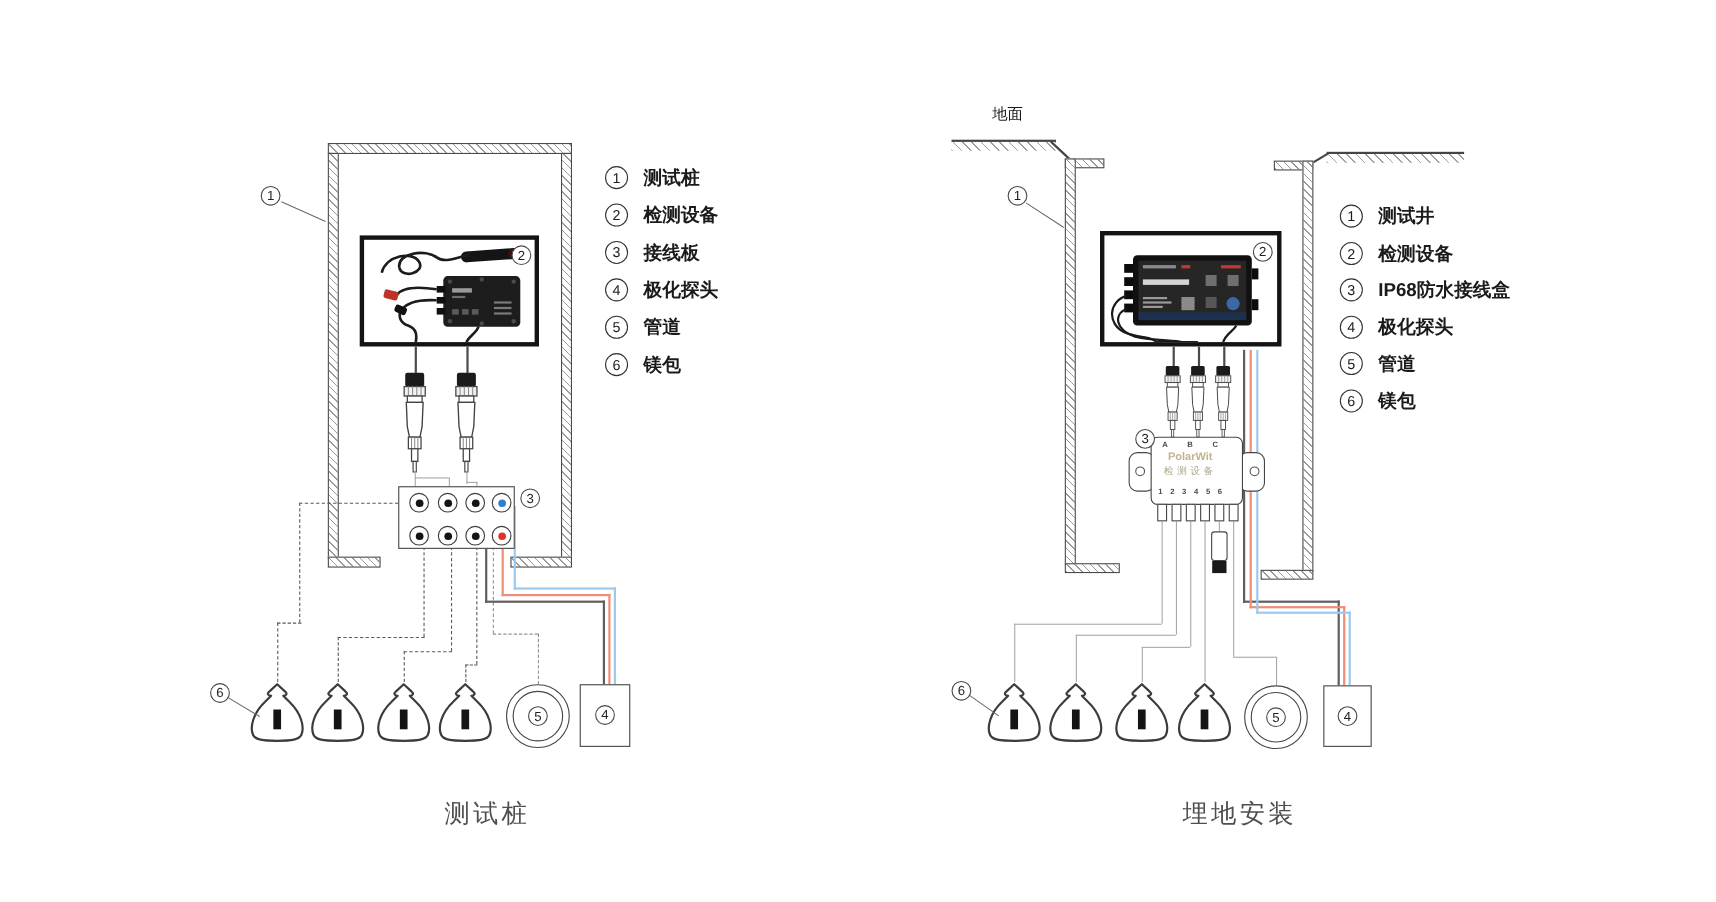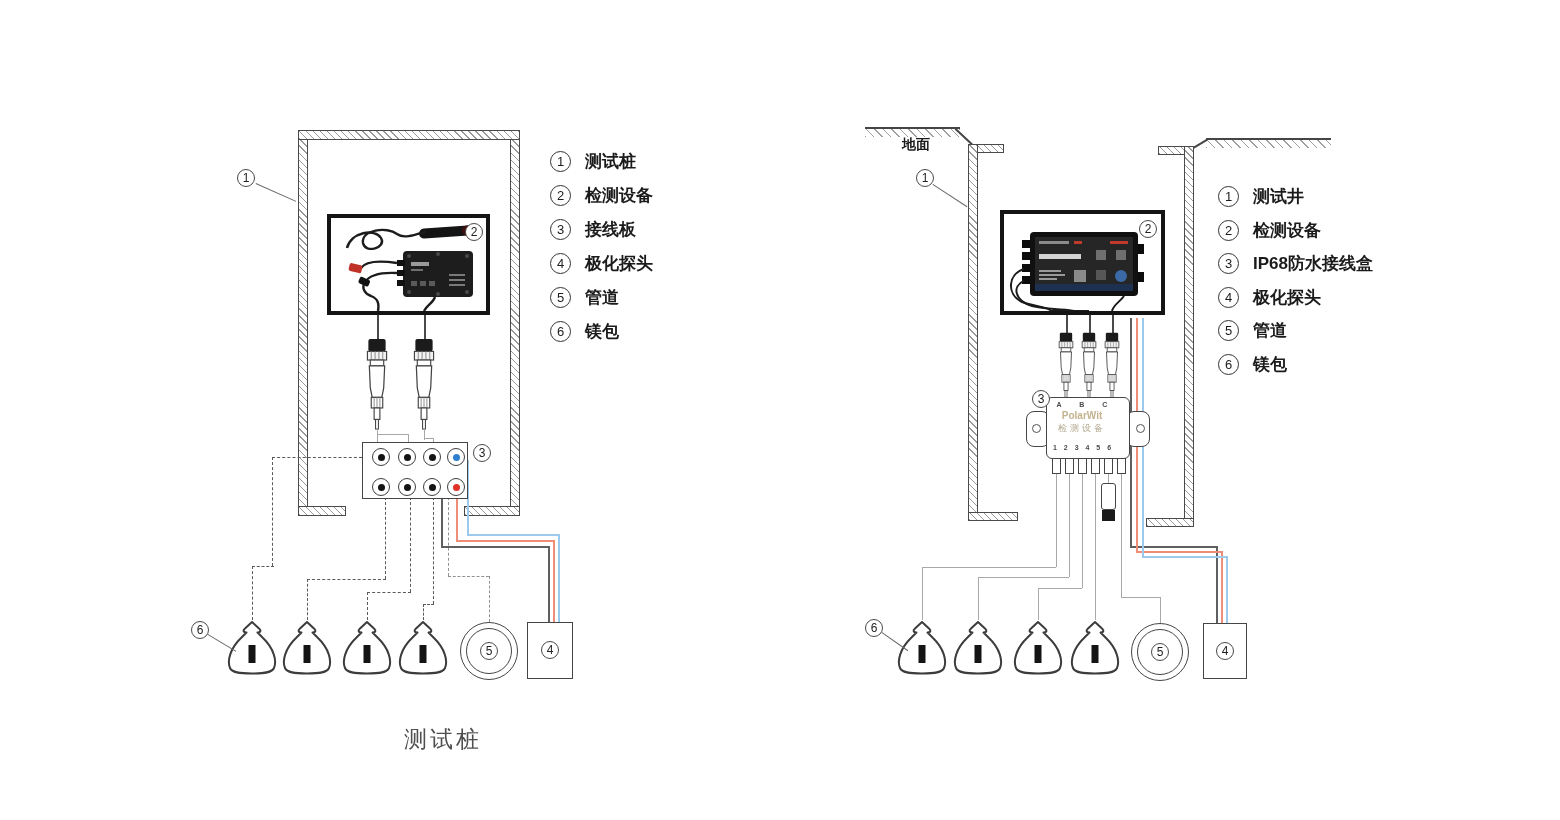--- a/index.html
+++ b/index.html
@@ -30,21 +30,21 @@
   .box-outline{border:1.7px solid #454545;background:#fff;z-index:4;}
   .ring{border:1.8px solid #454545;border-radius:50%;background:#fff;}
   .caption{font-size:23px;color:#4f4f4f;letter-spacing:3px;text-align:center;}
   .term{position:absolute;width:16px;height:16px;border:1.8px solid #3e3e3e;border-radius:50%;background:#fff;
         display:flex;align-items:center;justify-content:center;z-index:5;}
   .term i{display:block;width:7px;height:7px;border-radius:50%;}
   .jb-text{position:absolute;width:72px;text-align:center;line-height:1;}
   .sleeve{border:1.5px solid #454545;background:#fff;z-index:4;}
   .ear{border:1.6px solid #454545;background:#fff;border-radius:8px;z-index:2;}
   .earhole{width:9px;height:9px;border:1.4px solid #555;border-radius:50%;background:#fff;z-index:3;}
-  .gnd-label{font-size:14px;font-weight:700;color:#1a1a1a;margin-top:41px;}
+  .gnd-label{font-size:14px;font-weight:400;color:#1a1a1a;}
 </style>
 </head>
 <body>
 
 <svg width="0" height="0" style="position:absolute">
   <defs>
     <symbol id="bag" viewBox="0 0 58 56">
       <path d="M29,2 L22,8.5 C19.5,10.5 20.5,12.5 23.5,12.5 L18,18 C7,28.5 4,41 7,48 C9,52.5 16,53.5 29,53.5 C42,53.5 49,52.5 51,48 C54,41 51,28.5 40,18 L34.5,12.5 C37.5,12.5 38.5,10.5 36,8.5 Z" fill="#ffffff" stroke="#3c3c3c" stroke-width="2" stroke-linejoin="round"></path>
       <rect x="25.5" y="25" width="7" height="18" fill="#141414"></rect>
     </symbol>
@@ -379,15 +379,16 @@
     </div>
     <div class="legend-row" style="left:1218px;top:319px">
       <span class="num-circle">5</span>
       <span class="legend-label">管道</span>
     </div>
     <div class="legend-row" style="left:1218px;top:353px">
       <span class="num-circle">6</span>
       <span class="legend-label">镁包</span>
     </div>
 
+    <div class="abs caption" style="left:1007px;top:724px;width:240px">埋地安装</div>
   </div>
 
 </div>
 
 </body></html>

